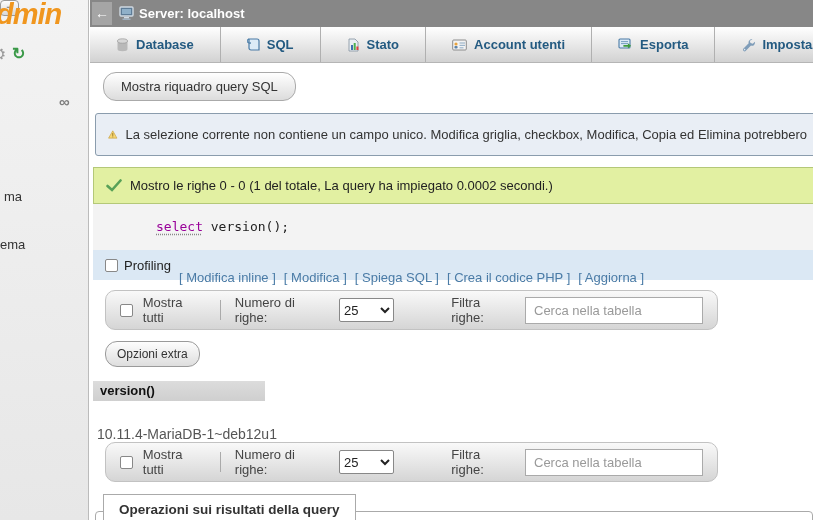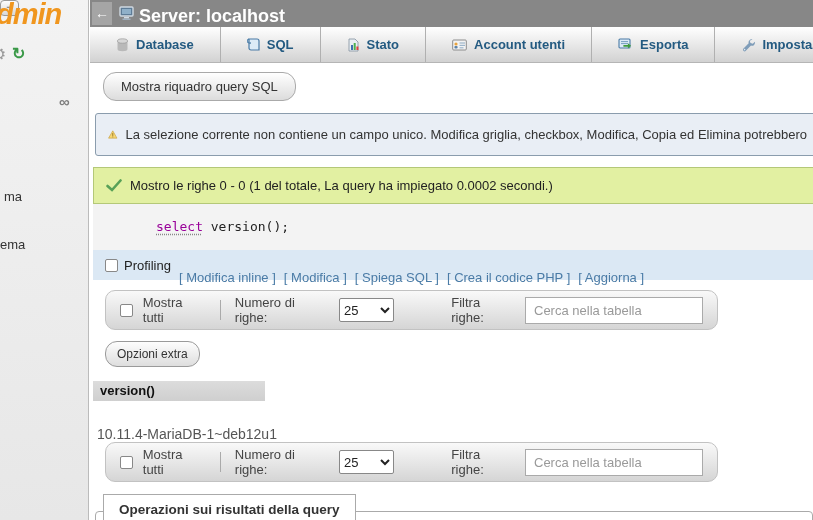--- a/index.html
+++ b/index.html
@@ -20,21 +20,21 @@
   #chainlink { left:59px; top:93px; color:#7e7e7e; font-weight:bold; font-size:15px; }
   .tree-frag { position:absolute; font-size:13px; color:#333; }
   #frag1 { left:4px; top:189px; }
   #frag2 { left:0px; top:237px; }
 
   
   #topbar { position:absolute; left:90px; top:0; width:723px; height:27px; background:#878787; }
   #backbtn { position:absolute; left:2px; top:2px; width:20px; height:23px; background:#a5a5a5;
     color:#fff; text-align:center; line-height:22px; font-size:14px; cursor:pointer; }
   #server-ico { position:absolute; left:29px; top:6px; }
-  #server-title { position:absolute; left:49px; top:6px; color:#fff; font-weight:bold; font-size:18px; }
+  #server-title { position:absolute; left:49px; top:6px; color:#fff; font-weight:bold; font-size:13px; }
 
   
   #tabbar { position:absolute; left:90px; top:27px; width:723px; height:36px;
     background:linear-gradient(#ffffff,#d2d2d2); border-bottom:1px solid #b5b5b5; display:flex; }
   .tab { display:flex; align-items:center; gap:7px; padding:0 26px; border-right:1px solid #b0b0b0;
     color:#235a81; font-weight:bold; font-size:13px; cursor:pointer; white-space:nowrap; }
   .tab svg { flex:0 0 auto; }
 
   
   #show-query-btn { position:absolute; left:103px; top:72px; padding:6px 17px; font-size:13px; color:#333;

